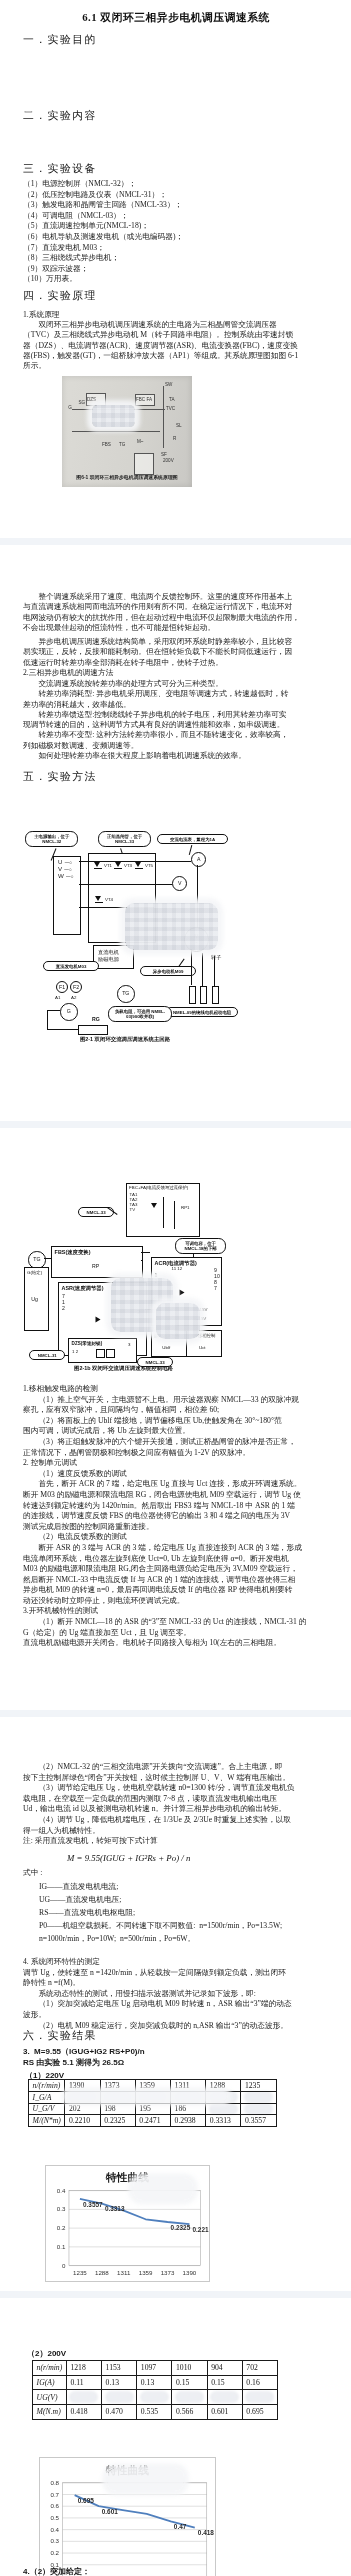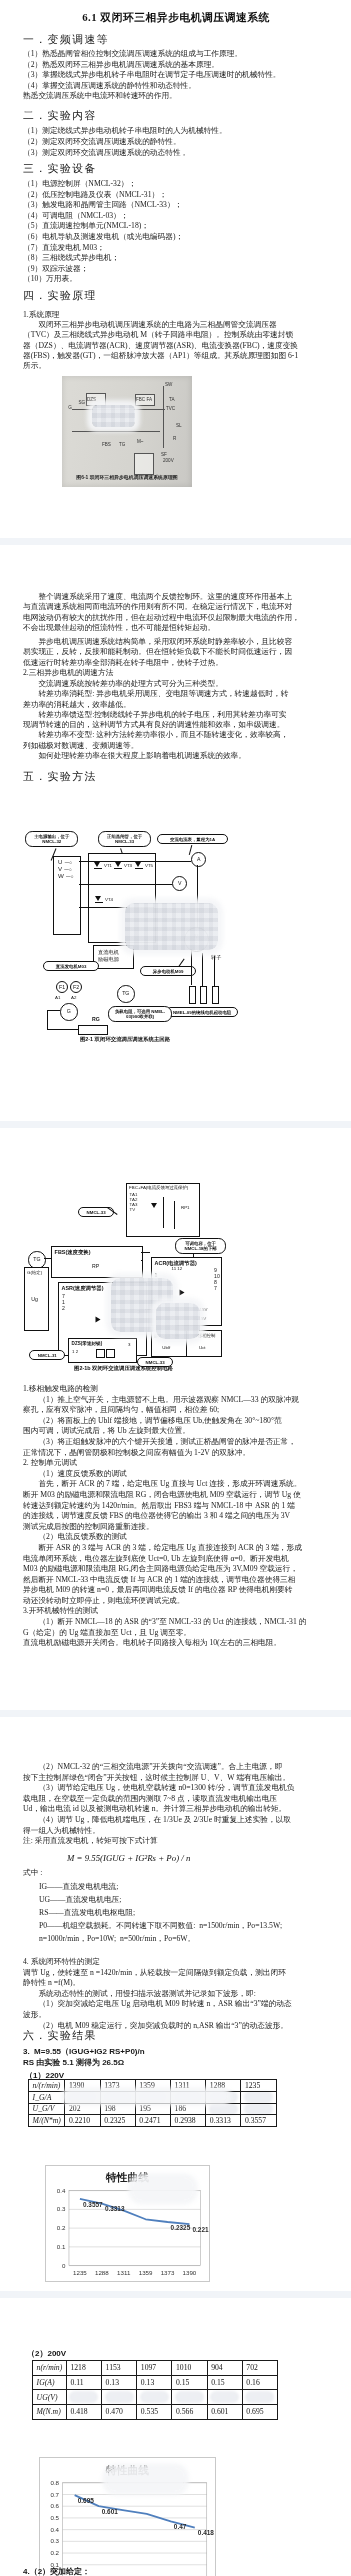--- a/index.html
+++ b/index.html
@@ -57,34 +57,22 @@
 <body>
 
 <div id="page">
 
   <div class="band" style="top:538px"></div>
   <div class="band" style="top:1121px"></div>
   <div class="band" style="top:1710px"></div>
   <div class="band" style="top:2291px"></div>
 
   <div class="title">6.1 双闭环三相异步电机调压调速系统</div>
-  <div class="h" style="top:33px">一．变频调速等</div>
-  <div class="tblock" style="top:49px">
-      <div class="tl">（1）熟悉晶闸管相位控制交流调压调速系统的组成与工作原理。</div>
-      <div class="tl">（2）熟悉双闭环三相异步电机调压调速系统的基本原理。</div>
-      <div class="tl">（3）掌握绕线式异步电机转子串电阻时在调节定子电压调速时的机械特性。</div>
-      <div class="tl">（4）掌握交流调压调速系统的静特性和动态特性。</div>
-      <div class="tl">熟悉交流调压系统中电流环和转速环的作用。</div>
-    </div>
+  <div class="h" style="top:33px">一．实验目的</div>
   <div class="h" style="top:109px">二．实验内容</div>
-  <div class="tblock lh21" style="top:126px">
-      <div class="tl">（1）测定绕线式异步电动机转子串电阻时的人为机械特性。</div>
-      <div class="tl">（2）测定双闭环交流调压调速系统的静特性。</div>
-      <div class="tl">（3）测定双闭环交流调压调速系统的动态特性 。</div>
-    </div>
   <div class="h" style="top:162px">三．实验设备</div>
   <div class="tblock" style="top:179px">
       <div class="tl">（1）电源控制屏（NMCL-32）；</div>
       <div class="tl">（2）低压控制电路及仪表（NMCL-31）；</div>
       <div class="tl">（3）触发电路和晶闸管主回路（NMCL-33）；</div>
       <div class="tl">（4）可调电阻（NMCL-03）；</div>
       <div class="tl">（5）直流调速控制单元(NMCL-18)；</div>
       <div class="tl">（6）电机导轨及测速发电机（或光电编码器)；</div>
       <div class="tl">（7）直流发电机 M03；</div>
       <div class="tl">（8）三相绕线式异步电机；</div>

